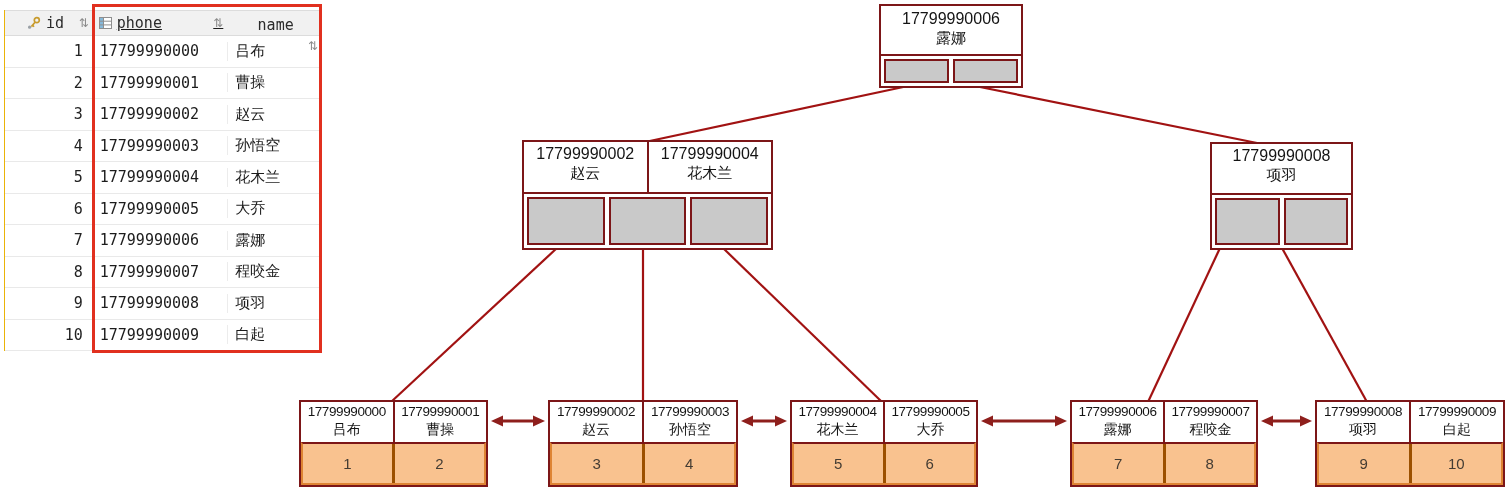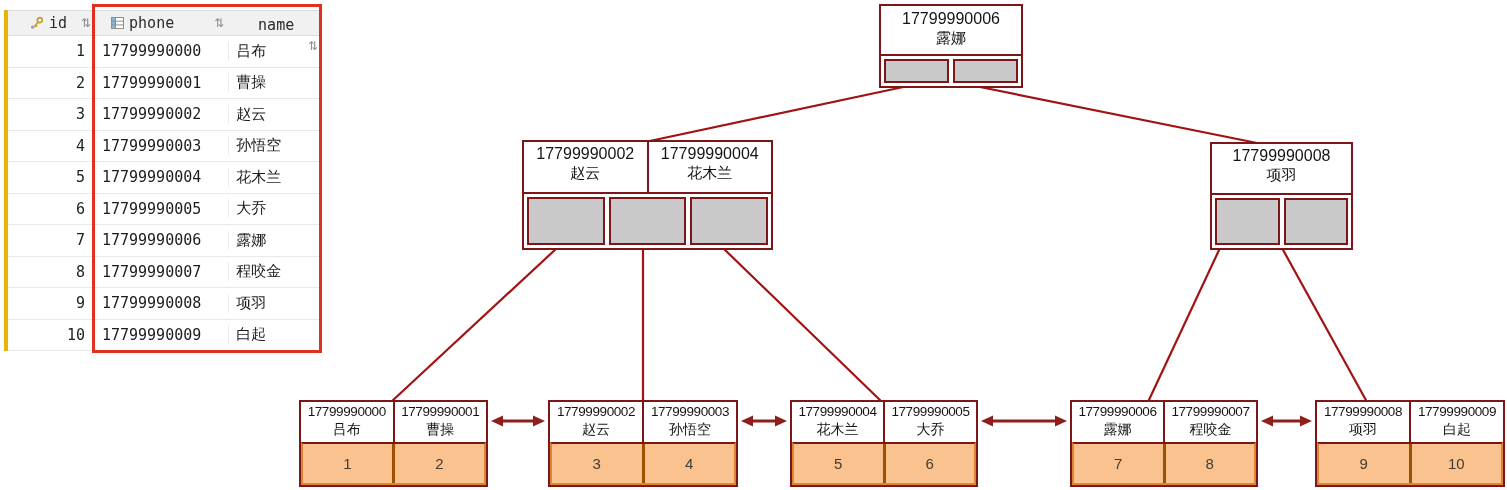--- a/index.html
+++ b/index.html
@@ -6,27 +6,27 @@
   html,body { background:#fff; }
   #canvas {
     position:relative; width:1507px; height:490px; overflow:hidden;
     font-family:"Liberation Sans","DejaVu Sans",sans-serif; background:#fff;
   }
 
   
   #grid {
     position:absolute; left:4px; top:10px; width:318px;
     font-family:"DejaVu Sans Mono","Liberation Mono",monospace;
-    font-size:15px; color:#1c1c1c; border-left:4px solid #eab308;
+    font-size:15px; color:#1c1c1c; border-left:1px solid #eab308;
   }
   .thead { display:flex; height:26px; background:var(--header-bg,#f1f1f1);
            border-top:1px solid #dcdcdc; border-bottom:1px solid #dcdcdc; }
   .th { display:flex; align-items:center; gap:5px; padding:0 4px; }
   .th-id   { width:88px; padding-left:22px; }
-  .th-phone{ width:135px; padding-left:16px; }
+  .th-phone{ width:135px; padding-left:6px;text-decoration:underline; }
   .th-name { width:95px; padding-left:6px;flex-direction:column; }
   .thlabel { color:#2b2b2b; }
   .sort { margin-left:auto; color:#8a8a8a; font-size:12px;
           font-family:"DejaVu Sans",sans-serif; cursor:pointer; }
   .trow { display:flex; height:31.5px; border-bottom:1px solid #e9e9e9;
           align-items:center; background:#fff; }
   .td-id   { width:88px;  text-align:right; padding-right:10px; color:#222; }
   .td-phone{ width:135px; padding-left:7px; }
   .td-name { width:95px;  padding-left:7px; border-left:1px solid #ececec; }
 

